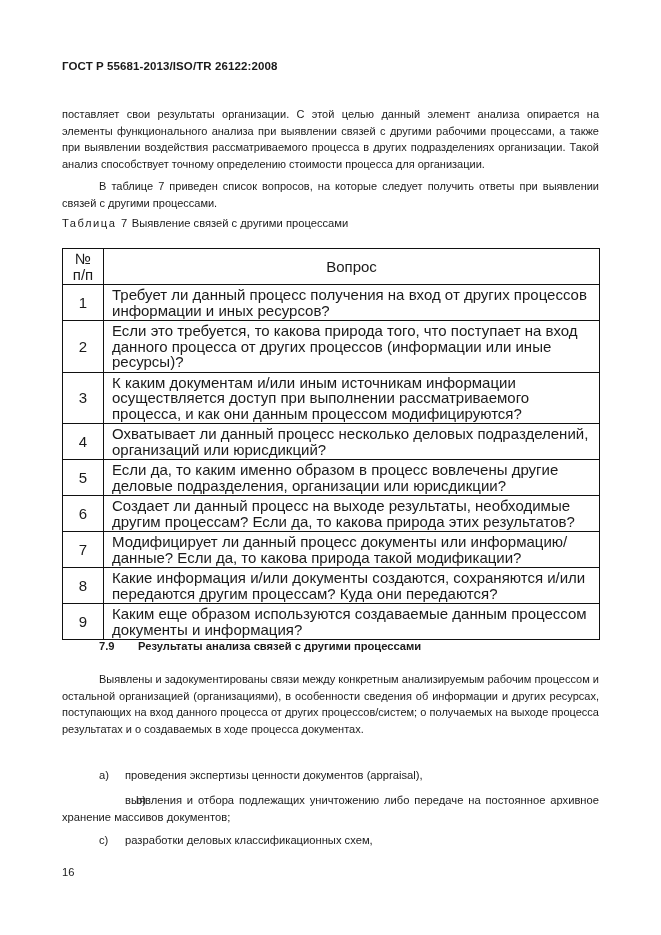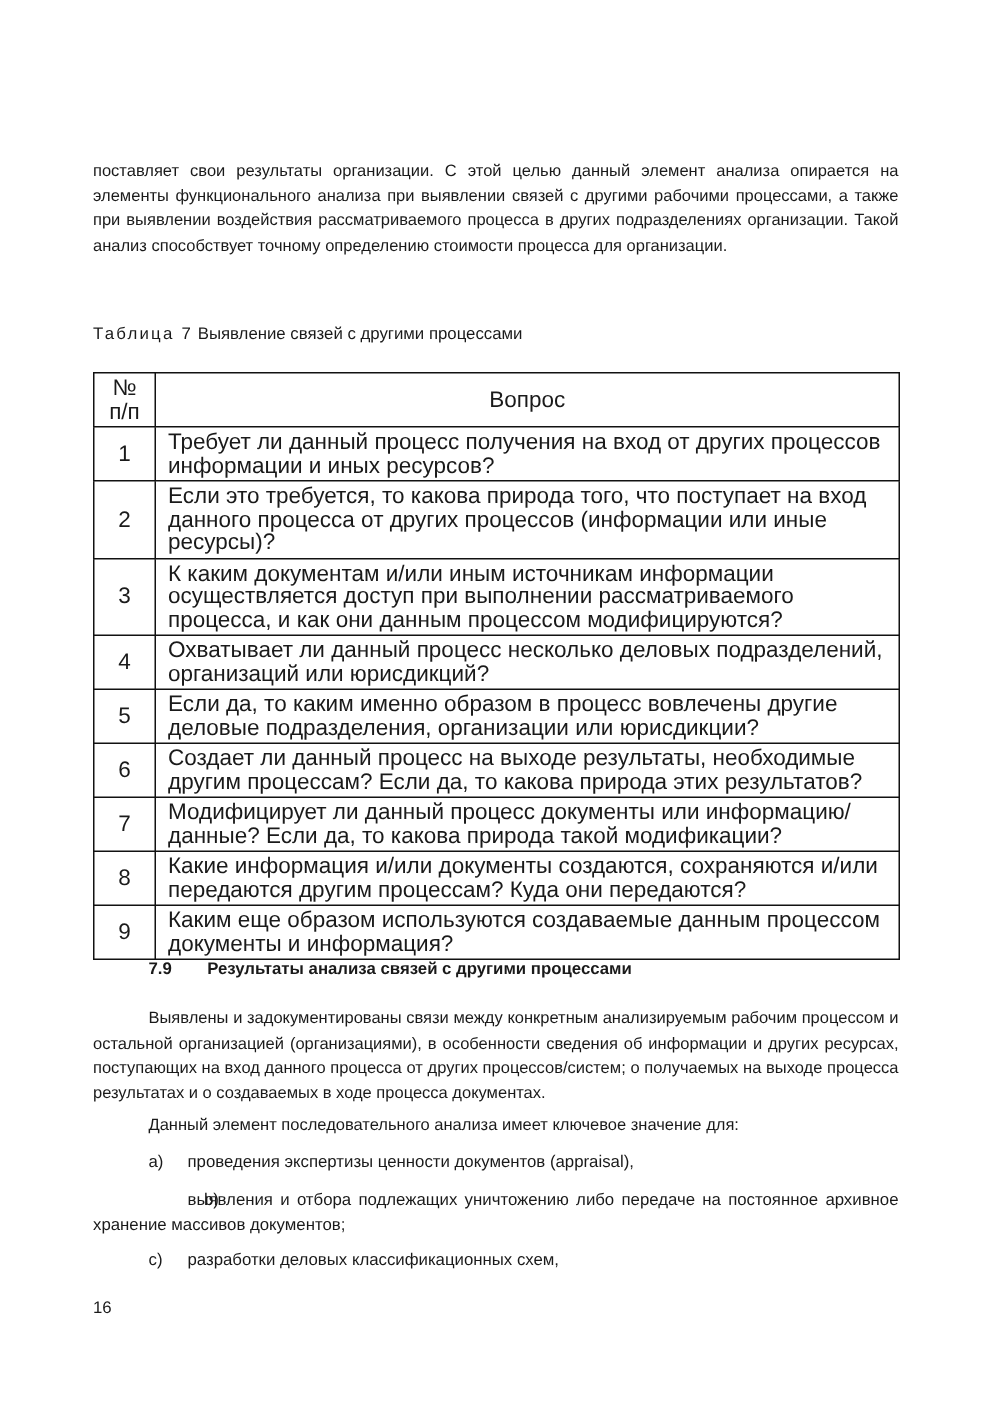--- a/index.html
+++ b/index.html
@@ -28,22 +28,24 @@
   .lia { left:99px; top:767px; }
   .lib { left:62px; top:792px; width:537px; text-align:justify; text-indent:37px; }
   .lic { left:99px; top:832px; }
   .pagenum { position:absolute; left:62px; top:866px; font-size:11.2px; }
 </style>
 </head>
 <body>
 
 <div class="page">
 
+  <div class="header">ГОСТ Р  55681-2013/ISO/TR 26122:2008</div>
 
   <div class="para p1">поставляет свои результаты организации. С этой целью данный элемент анализа опирается на элементы функционального анализа при выявлении связей с другими рабочими процессами, а также при выявлении воздействия рассматриваемого процесса в других подразделениях организации. Такой анализ способствует точному определению стоимости процесса для организации.</div>
+  <div class="para indent p2">В таблице 7 приведен список вопросов, на которые следует получить ответы при выявлении связей с другими процессами.</div>
 
   <div class="caption">
     <span class="spaced">Таблица 7</span>
     <span>Выявление связей с другими процессами</span>
   </div>
 
   <table class="qtab">
     <thead>
       <tr>
         <th class="num">№ п/п</th>
@@ -89,21 +91,20 @@
       </tr>
     </tbody>
   </table>
 
   <div class="section">
     <span class="snum">7.9</span>
     <span>Результаты анализа связей с другими процессами</span>
   </div>
 
   <div class="para indent p3">Выявлены и задокументированы связи между конкретным анализируемым рабочим процессом и остальной организацией (организациями), в особенности сведения об информации и других ресурсах, поступающих на вход данного процесса от других процессов/систем; о получаемых на выходе процесса результатах и о создаваемых в ходе процесса документах.</div>
-  <div class="para indent p4">Данный элемент последовательного анализа имеет ключевое значение для:</div>
 
   <div class="li lia">
     <span class="mk">a)</span><span>проведения экспертизы ценности документов (appraisal),</span>
   </div>
   <div class="li lic">
     <span class="mk">c)</span><span>разработки деловых классификационных схем,</span>
   </div>
   <div class="li lib">
     <span class="mk">b)</span><span>выявления и отбора подлежащих уничтожению либо передаче на постоянное архивное хранение массивов документов;</span>
   </div>

